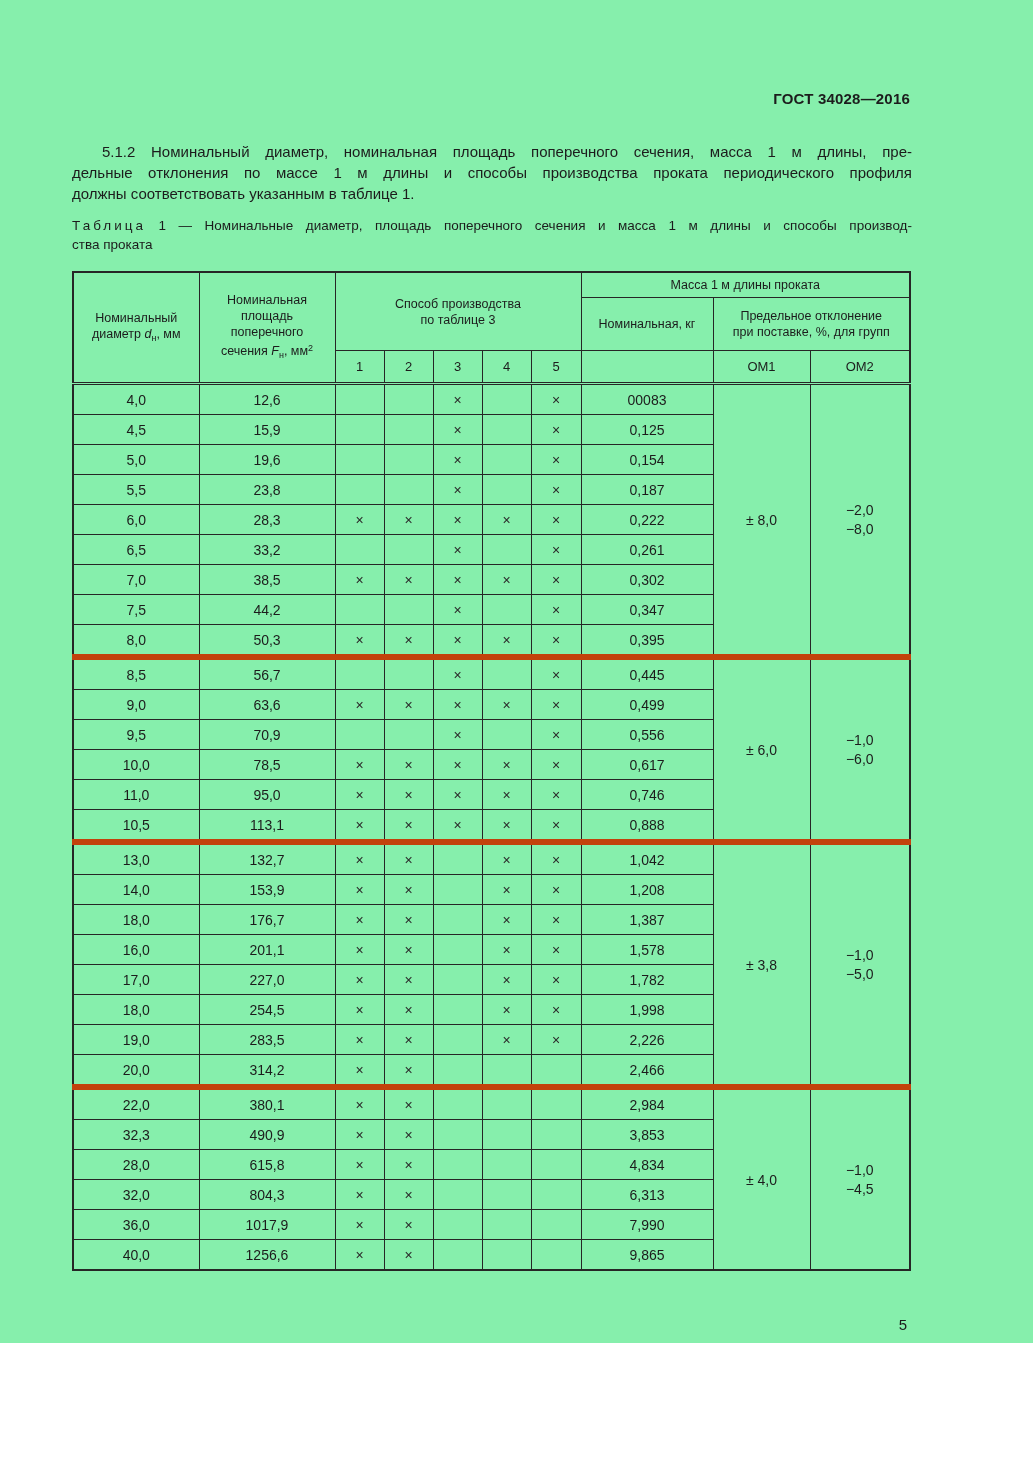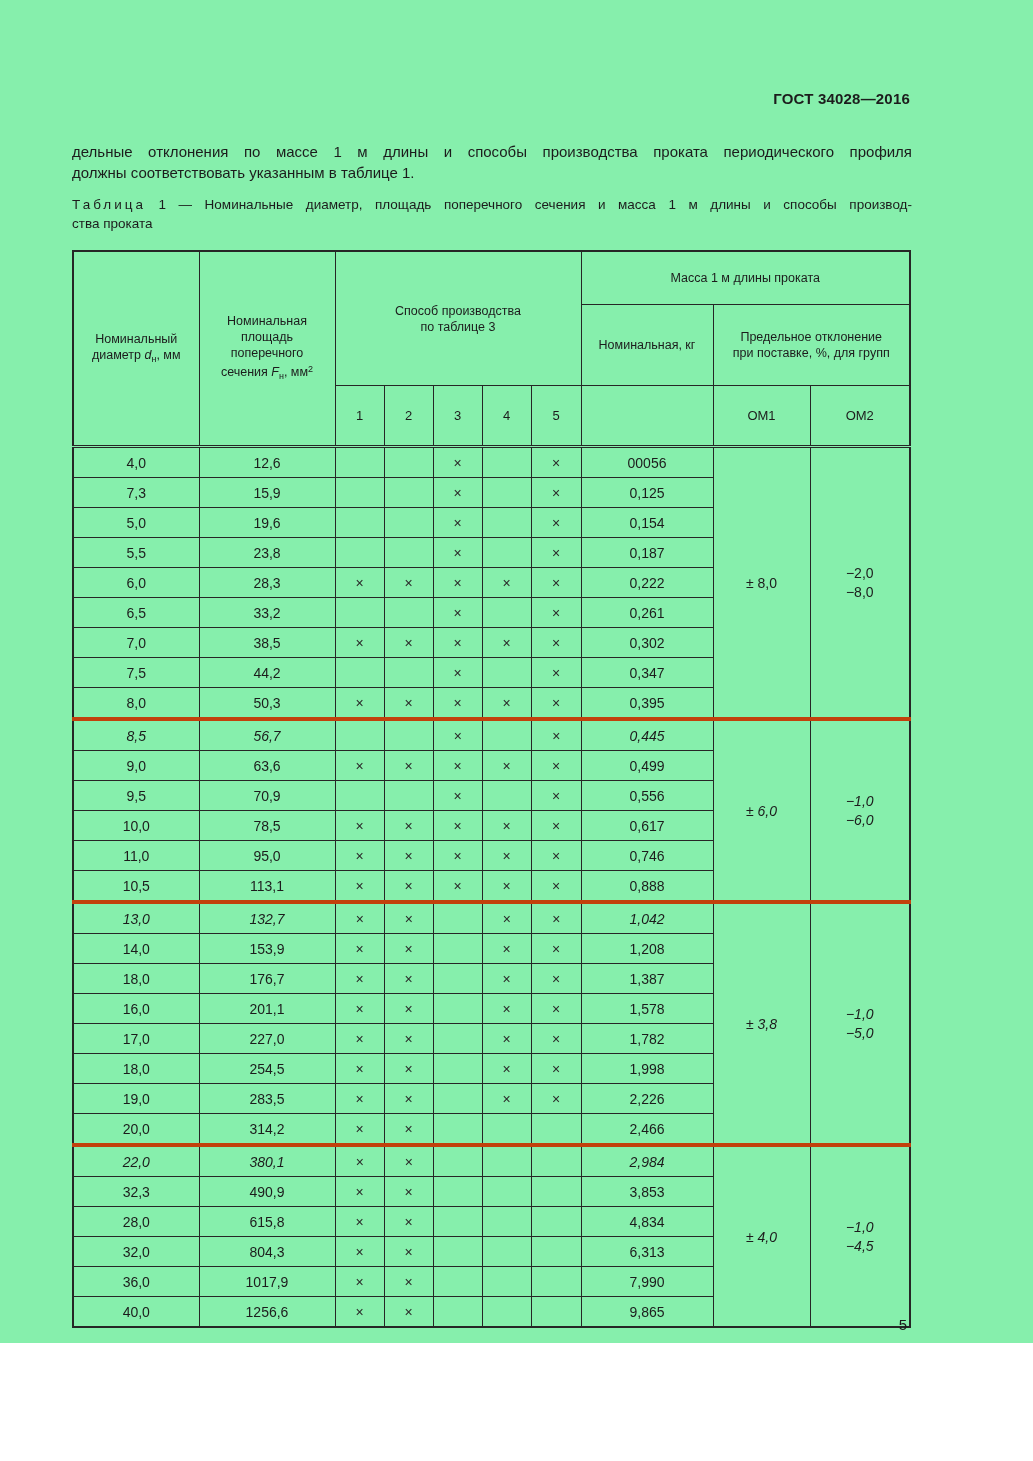--- a/index.html
+++ b/index.html
@@ -51,32 +51,32 @@
     border: 1px solid #262626;
     padding: 0;
     text-align: center;
     vertical-align: middle;
     font-weight: normal;
     overflow: hidden;
   }
   .tbl thead th {
     font-size: 12.5px;
     line-height: 16px;
-    padding: 16px 2px;
+    padding: 2px 2px;
     border-radius: 10px;
   }
   .tbl thead .h-n { font-size: 13px; height: 27px; }
   .h-massgroup { height: 20px; }
   .h-massnom, .h-dev { height: 48px; }
   .tbl tbody td {
     font-size: 14px;
     height: 29px;
   }
   .tbl tbody tr:first-child td { border-top: 3px double #262626; }
-  .tbl tbody tr.group-start td { border-top: 4px solid #c2410c; font-style: italic; }
+  .tbl tbody tr.group-start td { border-top: 6px solid #c2410c; }
   .c-mark { font-size: 12.5px; color: #2a2a2a; }
   .c-om div { line-height: 19px; }
   .hvar { font-style: italic; }
   .tbl sub { font-size: 9px; vertical-align: -3px; }
   .tbl sup { font-size: 9px; vertical-align: 4px; }
   .page-number {
     position: absolute;
     top: 1316px;
     right: 126px;
     font-size: 15px;
@@ -88,20 +88,21 @@
 <div class="page">
 
   <div class="doc-header">ГОСТ 34028—2016</div>
 
   <div class="content">
 
     <div>
     </div>
 
     <div>
+      <div class="pline indent">5.1.2  Номинальный диаметр, номинальная площадь поперечного сечения, масса 1 м длины, пре-</div>
       <div class="pline">дельные отклонения по массе 1 м длины и способы производства проката периодического профиля</div>
       <div class="pline last">должны соответствовать указанным в таблице 1.</div>
     </div>
 
     <div class="caption">
       <div class="cap-line just">
         <span class="spaced">Таблица</span>
         <span>1</span>
         <span>— Номинальные диаметр, площадь поперечного сечения и масса 1 м длины и способы производ-</span>
       </div>
@@ -159,29 +160,29 @@
       </thead>
       <tbody>
           <tr>
             <td>4,0</td>
             <td>12,6</td>
             <td class="c-mark"></td>
             <td class="c-mark"></td>
             <td class="c-mark">×</td>
             <td class="c-mark"></td>
             <td class="c-mark">×</td>
-            <td>00056</td>
+            <td>00083</td>
             <td class="c-om" rowspan="9">± 8,0</td>
             <td class="c-om" rowspan="9">
               <div>−2,0</div>
               <div>−8,0</div>
             </td>
           </tr>
           <tr>
-            <td>7,3</td>
+            <td>4,5</td>
             <td>15,9</td>
             <td class="c-mark"></td>
             <td class="c-mark"></td>
             <td class="c-mark">×</td>
             <td class="c-mark"></td>
             <td class="c-mark">×</td>
             <td>0,125</td>
           </tr>
           <tr>
             <td>5,0</td>

